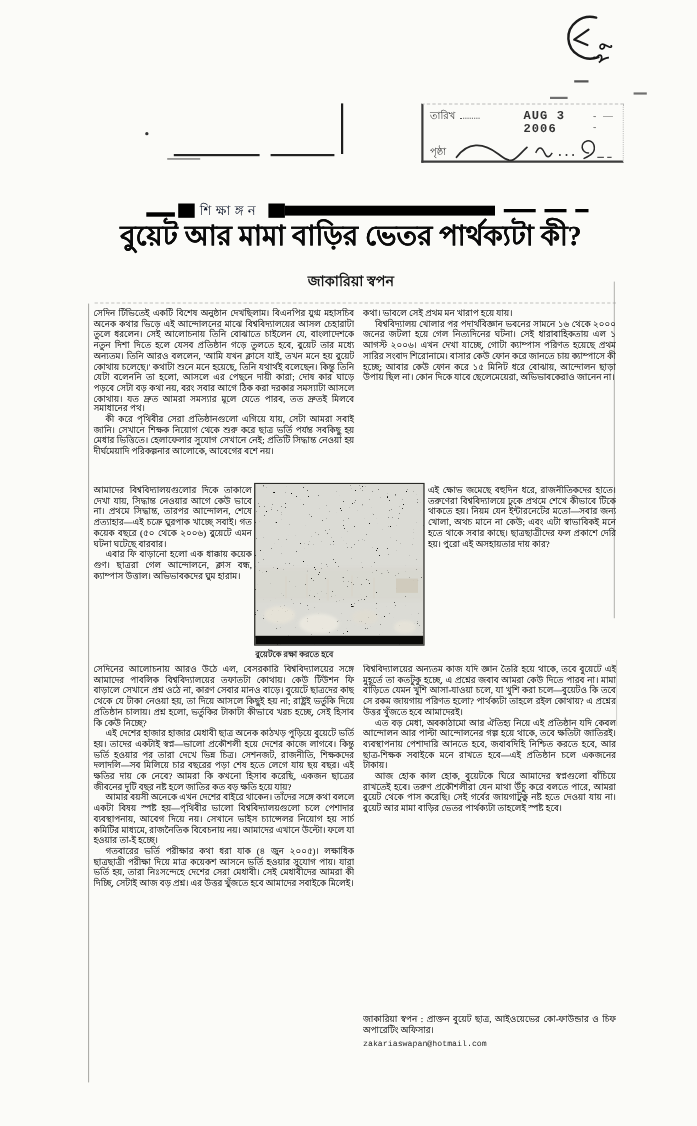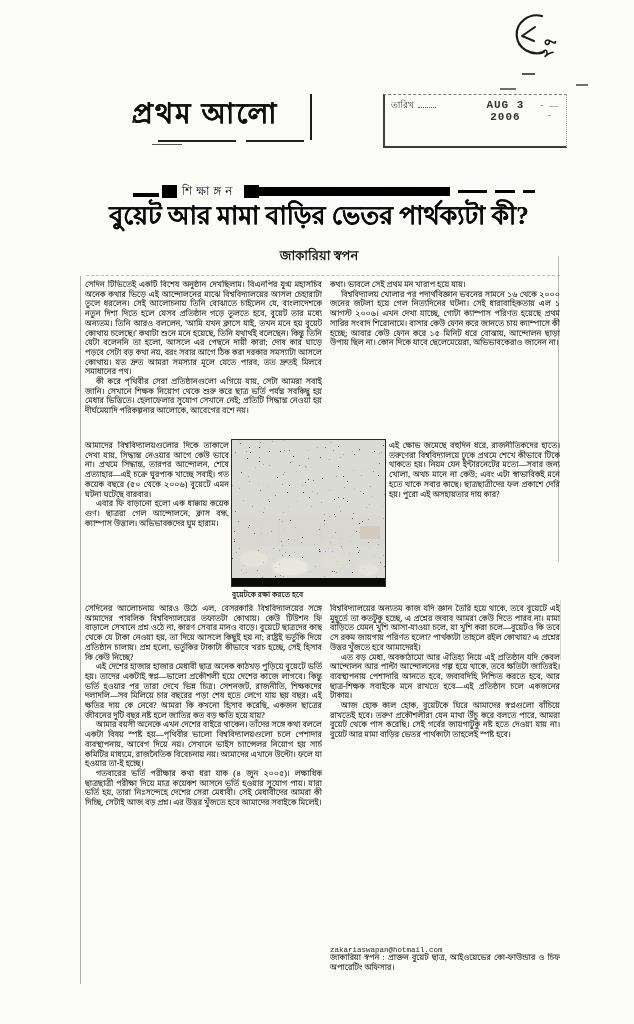--- a/index.html
+++ b/index.html
@@ -12,21 +12,21 @@
         text-shadow:0 0 .6px #000;white-space:nowrap;}
   .mh-underline{position:absolute;height:2px;background:#222;}
   .mh-u1{left:26px;top:48px;width:78px;}
   .mh-u2{left:114px;top:48px;width:58px;}
   .mh-u1b{left:20px;top:52px;width:30px;height:1px;background:#555;}
   .mh-dot{position:absolute;left:0px;top:28px;width:3px;height:3px;background:#333;border-radius:50%;}
   .mh-vbar{position:absolute;left:178px;top:2px;width:2px;height:46px;background:#1d1d1d;}
   .stamp{position:absolute;left:383px;top:94px;width:184px;height:54px;
         border-left:2px solid #3c3c3c;border-bottom:2px solid #3c3c3c;
         border-top:1px dashed #7c7c7c;border-right:1px dotted #9a9a9a;
-        padding:3px 4px 0 6px;box-sizing:border-box;text-align:center;}
+        padding:3px 4px 0 6px;box-sizing:border-box;}
   .stamp-row1{display:flex;align-items:baseline;gap:4px;font-size:9px;color:#2e2e2e;}
   .stamp-leader{flex:0 0 18px;border-bottom:1px dotted #555;height:8px;}
   .stamp-date{font-family:"Liberation Mono","DejaVu Sans Mono",monospace;font-size:11px;
         font-weight:700;letter-spacing:1px;color:#333;margin-left:36px;}
   .stamp-tail{font-size:9px;color:#555;letter-spacing:2px;}
   .stamp-row2{display:flex;align-items:center;gap:3px;margin-top:2px;font-size:9px;color:#2e2e2e;}
   .top-dash{position:absolute;height:2px;background:#6f6f6f;}
   
   .section-bar{position:absolute;left:133px;top:184px;width:402px;height:15px;
         display:flex;align-items:center;}
@@ -45,21 +45,21 @@
   .col{position:absolute;overflow:hidden;font-size:8px;line-height:9.7px;
         text-align:justify;color:#191919;text-shadow:0 0 .4px rgba(10,10,10,.5);}
   .col p{margin:0;text-indent:11px;}
   .col p.cont{text-indent:0;}
   .lt{left:85px;top:280px;width:237px;height:159px;}
   .rt{left:330px;top:280px;width:230px;height:159px;}
   .ln{left:85px;top:441px;width:144px;height:146px;}
   .rn{left:389px;top:441px;width:171px;height:146px;}
   .lb{left:85px;top:604px;width:237px;height:374px;}
   .rb{left:330px;top:604px;width:230px;height:316px;}
-  .bio{left:330px;top:922px;width:230px;height:22px;font-size:8px;margin-top:31px;}
+  .bio{left:330px;top:922px;width:230px;height:22px;font-size:8px;}
   .email{position:absolute;left:330px;top:946px;width:230px;height:11px;overflow:hidden;
         font-family:"Liberation Mono","DejaVu Sans Mono",monospace;font-size:7.5px;color:#2b2b2b;}
   
   .photo{position:absolute;left:232px;top:440px;width:153px;height:146px;background:#0f0f0c;
         outline:1px solid #2a2a26;}
   .caption{position:absolute;left:232px;top:589px;width:158px;height:12px;overflow:hidden;
         font-size:7.5px;font-weight:700;color:#1c1c1c;}
   
   .vrule{position:absolute;width:1px;background:#9a9a95;}
   .vr-left{left:80px;top:276px;height:708px;opacity:.8;}
@@ -73,33 +73,44 @@
 
   <svg class="corner-anno" viewBox="0 0 90 80" xmlns="http://www.w3.org/2000/svg">
     <path d="M34 14 A20 19 0 1 0 36 50" fill="none" stroke="#1c1c1c" stroke-width="2.2" stroke-linecap="round"></path>
     <path d="M14 34 L27 25 M14 34 L26 39" fill="none" stroke="#1c1c1c" stroke-width="2" stroke-linecap="round"></path>
     <text x="40" y="58" font-size="17" font-weight="bold" fill="#161616" transform="rotate(-64 40 58)">২৭</text>
     <path d="M14 72 h13" stroke="#555" stroke-width="2"></path>
   </svg>
 
   <div class="masthead">
     <span class="mh-dot"></span>
-    <div class="mh-text">প্রথম আলো</div>
     <div class="mh-underline mh-u1"></div>
     <div class="mh-underline mh-u2"></div>
     <div class="mh-underline mh-u1b"></div>
     <div class="mh-vbar"></div>
   </div>
 
   <div class="stamp">
     <div class="stamp-row1">
       <span>তারিখ</span>
       <span class="stamp-leader"></span>
       <span class="stamp-date">AUG 3 2006</span>
       <span class="stamp-tail">- — -</span>
+    </div>
+    <div class="stamp-row2">
+      <span>পৃষ্ঠা</span>
+      <svg width="148" height="24" viewBox="0 0 148 24">
+        <path d="M6 17 C16 3 30 3 44 14 S 58 19 70 8" fill="none" stroke="#2a2a2a" stroke-width="1.6" stroke-linecap="round"></path>
+        <path d="M78 13 q4 -9 8 0 q3 7 7 0" fill="none" stroke="#2a2a2a" stroke-width="1.3"></path>
+        <circle cx="100" cy="15" r="0.9" fill="#2a2a2a"></circle>
+          <circle cx="106" cy="15" r="0.9" fill="#2a2a2a"></circle>
+        <circle cx="112" cy="15" r="0.9" fill="#2a2a2a"></circle>
+        <path d="M126 13 a5.5 5.5 0 1 1 5 -7 c1.5 6 -2 9 -9 12" fill="none" stroke="#2a2a2a" stroke-width="1.4" stroke-linecap="round"></path>
+        <path d="M134 17 h6 M143 17 h4" stroke="#555" stroke-width="1.2"></path>
+      </svg>
     </div>
   </div>
   <div class="top-dash" style="left:500px;top:88px;width:16px;"></div>
   <div class="top-dash" style="left:576px;top:84px;width:12px;"></div>
 
   <div class="section-bar">
     <div class="sb-short"></div>
     <div class="sb-sq"></div>
     <div class="sb-label">শিক্ষাঙ্গন</div>
     <div class="sb-sq"></div>

